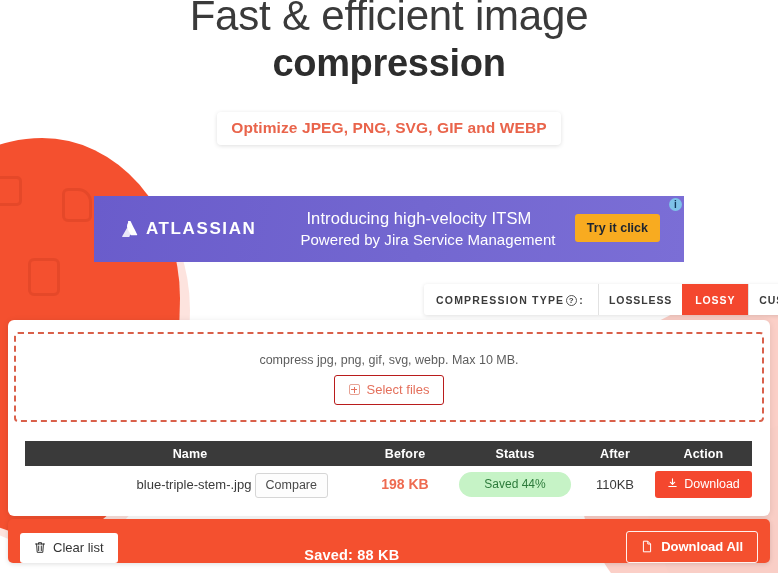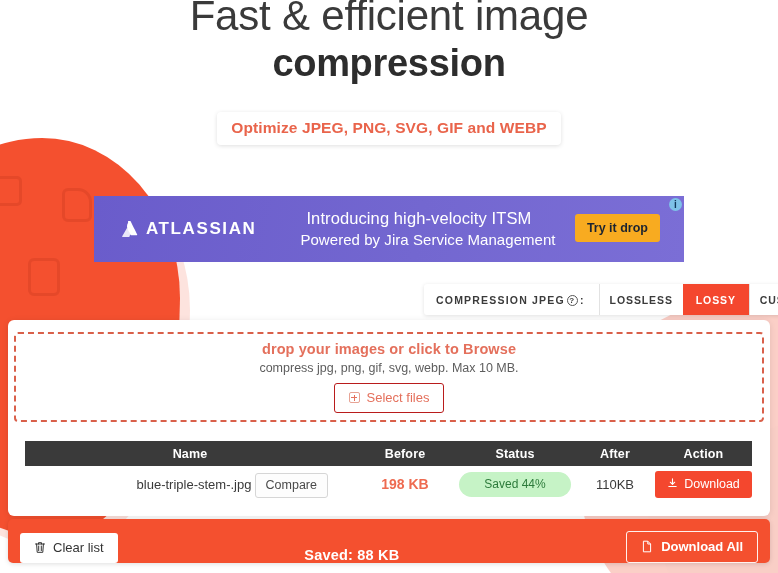--- a/index.html
+++ b/index.html
@@ -442,37 +442,36 @@
           <path d="M5.7 7.2C5.4 6.9 4.9 6.9 4.7 7.4L0.2 15.3c-0.2 0.4 0.1 0.8 0.5 0.8h6.2c0.2 0 0.4-0.1 0.5-0.3C8.7 13.1 8 9.6 5.7 7.2Z" fill="#ffffff" opacity="0.85"></path>
           <path d="M7.9 0.4C6.5 2.5 6.4 5 7.4 7.3l3 6.2c0.1 0.3 0.4 0.4 0.7 0.4h6.2c0.4 0 0.7-0.4 0.5-0.8 0 0-8.3-16.6-8.5-17-0.2-0.4-0.9-0.5-1.4 0.3Z" fill="#ffffff" transform="translate(-1.2,1.4) scale(0.92)"></path>
         </svg>
       </span>
       <span class="ad-logo-text">ATLASSIAN</span>
     </div>
     <div class="ad-copy">
       <div class="ad-copy-1">Introducing high-velocity ITSM</div>
       <div class="ad-copy-2">Powered by Jira Service Management</div>
     </div>
-    <button class="ad-cta">Try it drop</button>
+    <button class="ad-cta">Try it click</button>
     <div class="ad-info">i</div>
   </div>
 
   <div class="ctype-row">
-    <span class="ctype-label"><span>COMPRESSION JPEG</span><span class="ctype-help">?</span><span>:</span></span>
+    <span class="ctype-label"><span>COMPRESSION TYPE</span><span class="ctype-help">?</span><span>:</span></span>
     <div class="seg">
       <div class="seg-btn">LOSSLESS</div>
       <div class="seg-btn first active">LOSSY</div>
       <div class="seg-btn">CUSTOM</div>
     </div>
   </div>
 
   <div class="main-card"></div>
 
   <div class="dropzone">
-    <div class="dz-title">drop your images or click to Browse</div>
     <div class="dz-sub">compress jpg, png, gif, svg, webp. Max 10 MB.</div>
     <button class="dz-btn">
       <span class="plus-box"></span>
       <span>Select files</span>
     </button>
   </div>
 
   <table class="file-table">
     <colgroup>
       <col style="width:330px">

